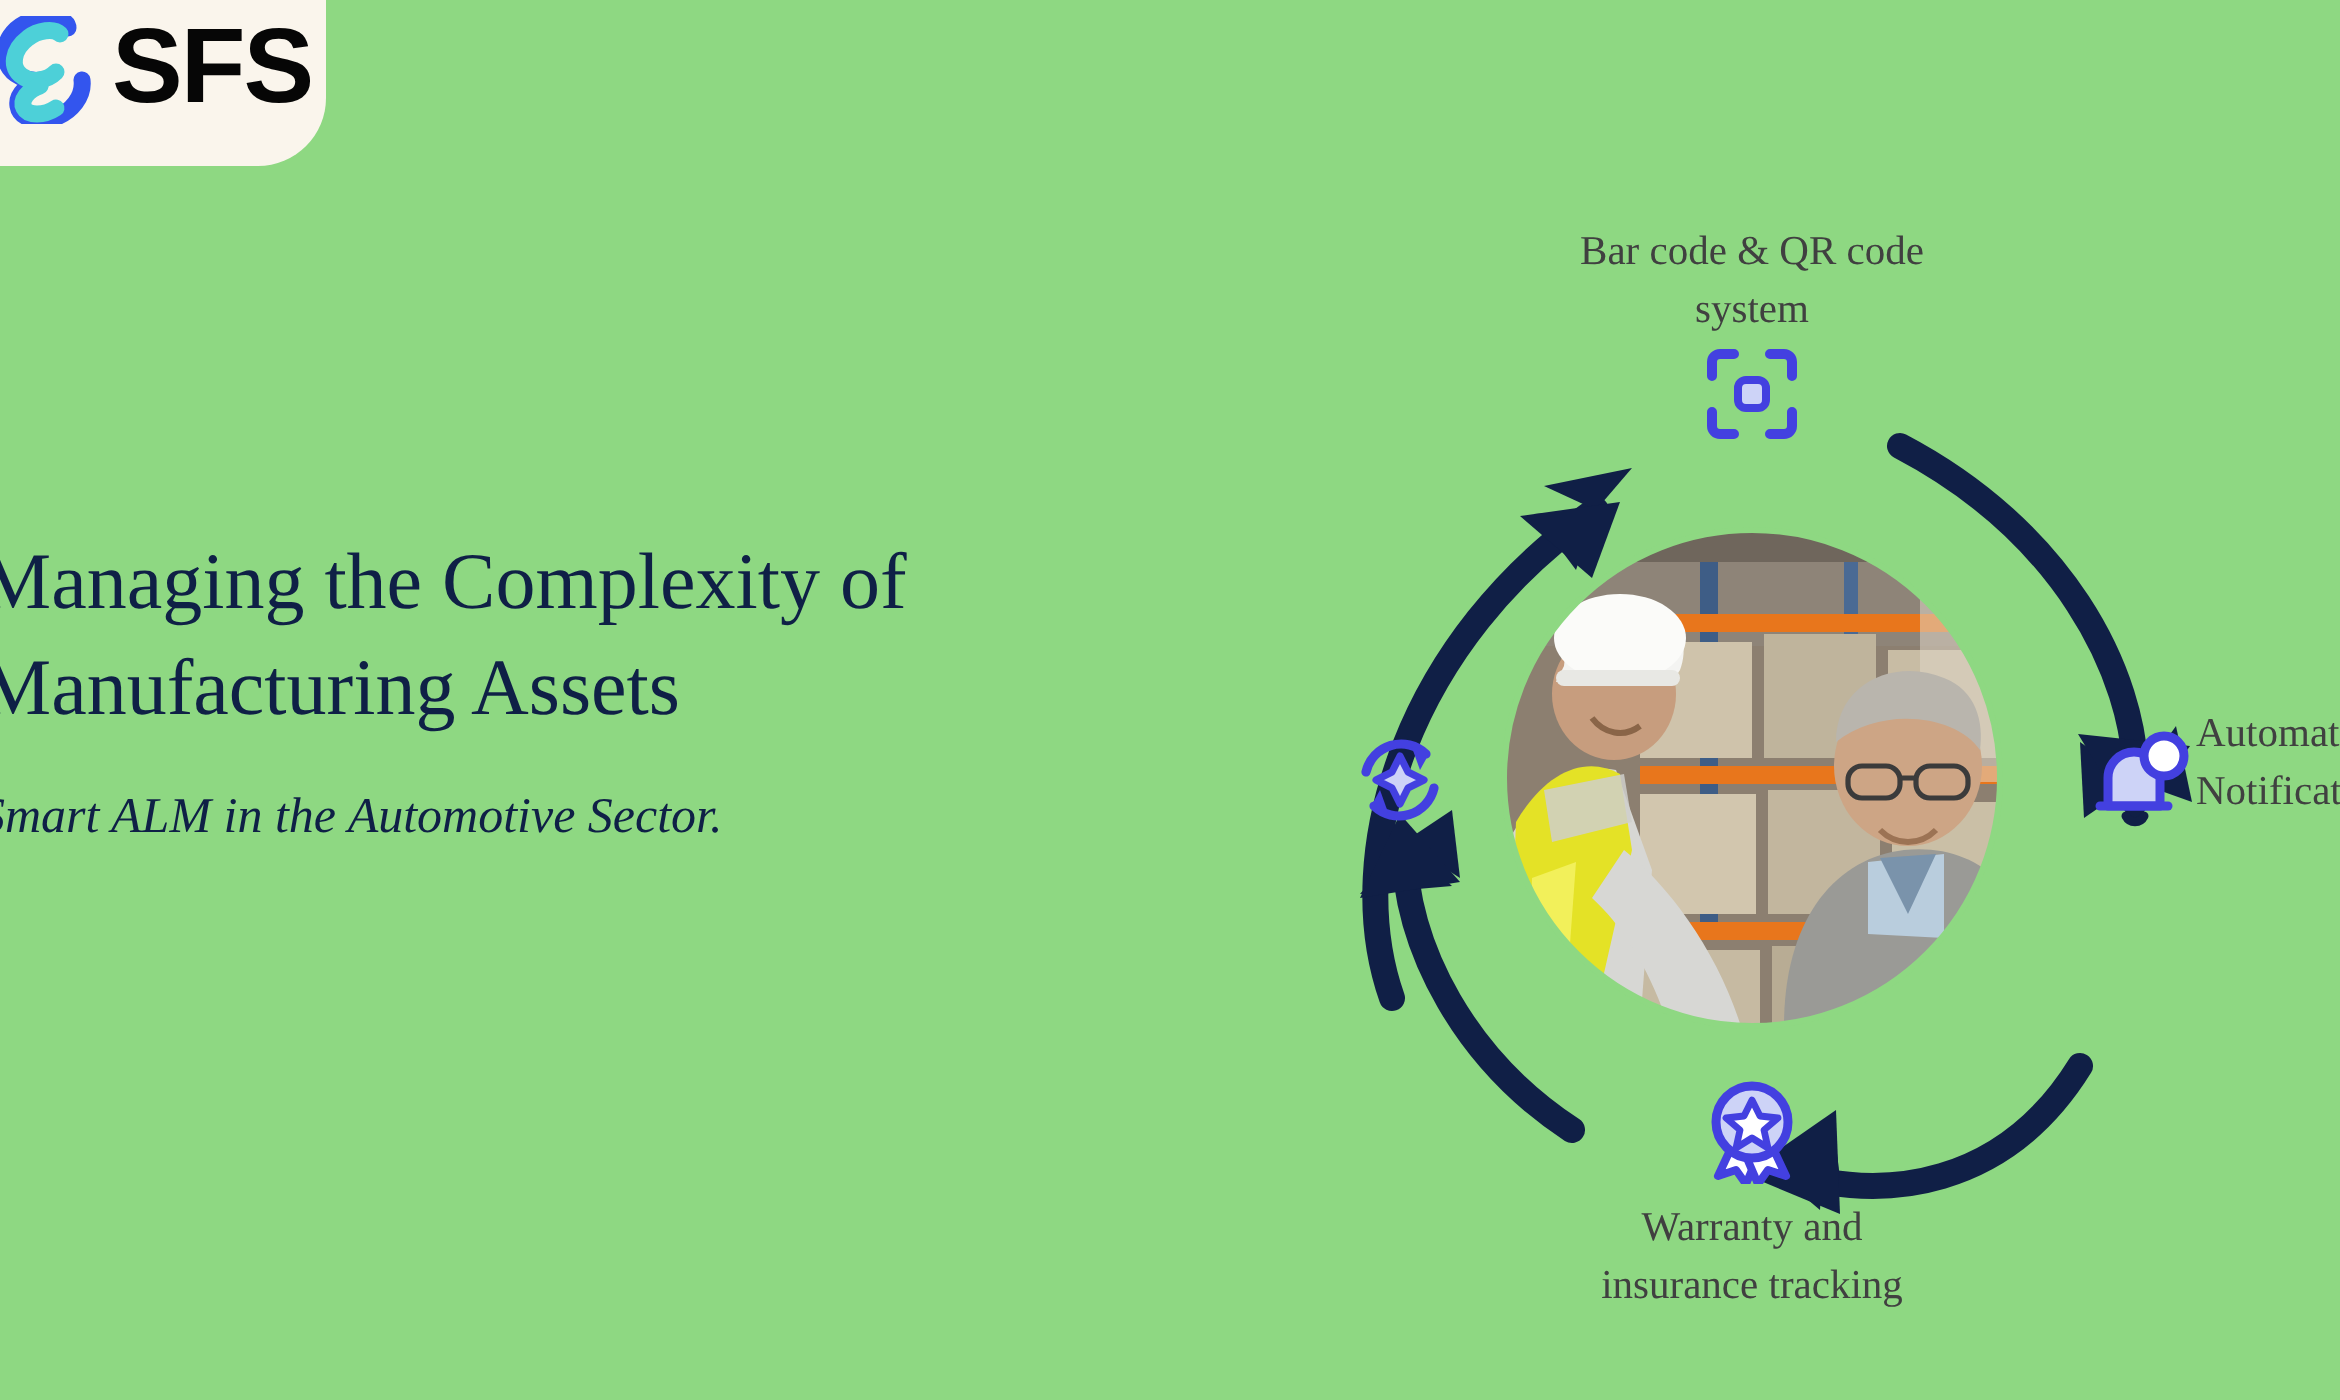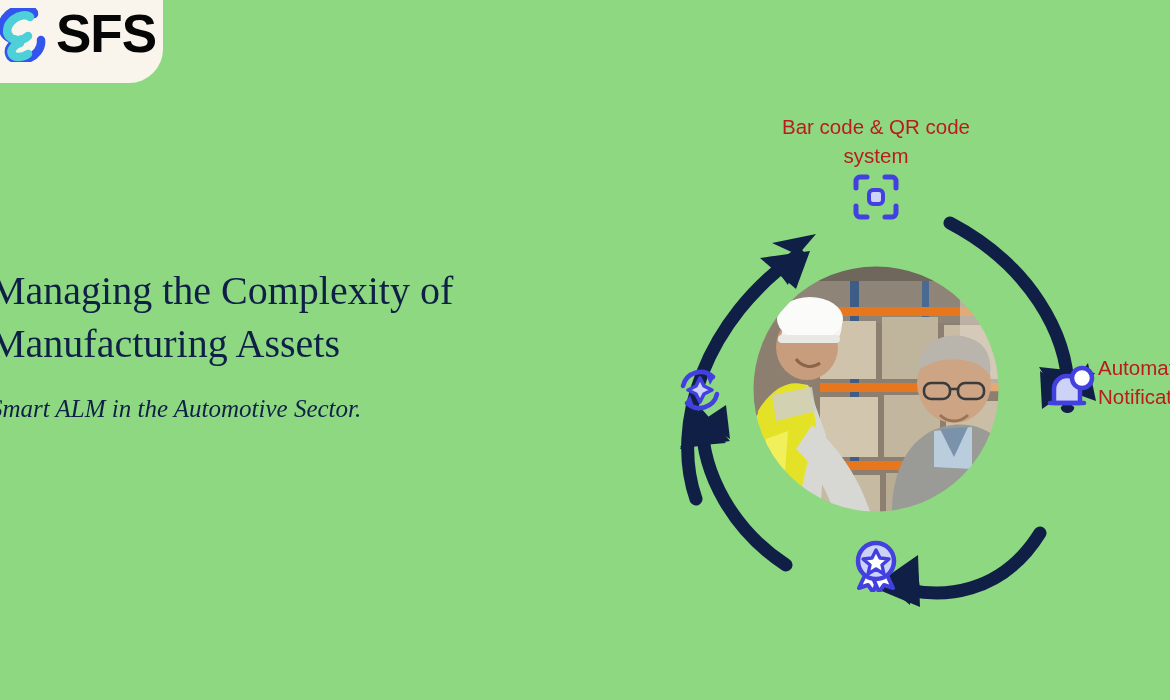--- a/index.html
+++ b/index.html
@@ -72,24 +72,24 @@
     position:absolute;
     width:54px; height:54px;
   }
   #icon-qr      { left:329px; top:75px; }
   #icon-bell    { left:522px; top:268px; }
   #icon-badge   { left:329px; top:443px; }
   #icon-refresh { left:153px; top:268px; }
 
   .node-label {
     position:absolute;
-    font-family:Liberation Sans, sans-serif;
+    font-family:Liberation Serif, serif;
     font-size:20.5px;
     line-height:1.42;
-    color:#b91c1c;
+    color:#404040;
     text-align:center;
     white-space:pre-line;
   }
   #label-qr      { left:236px; top:17px;  width:240px; }
   #label-bell    { left:578px; top:258px; width:200px; text-align:left; }
   #label-badge   { left:246px; top:505px; width:220px; }
   #label-refresh { left:-10px; top:263px; width:190px; }
 </style>
 </head>
 <body>
@@ -238,15 +238,17 @@
       </g>
       <path d="M32 8 L42 13 L37 22 Z" fill="#4340E0"></path>
       <path d="M22 46 L12 41 L17 32 Z" fill="#4340E0"></path>
       <path d="M27 15 L31 23 L39 27 L31 31 L27 39 L23 31 L15 27 L23 23 Z" fill="#CDD3F7" stroke="#4340E0" stroke-width="3.6" stroke-linejoin="round"></path>
     </svg>
 
     <div class="node-label" id="label-qr">Bar code &amp; QR code
 system</div>
     <div class="node-label" id="label-bell">Automated
 Notification</div>
+    <div class="node-label" id="label-badge">Warranty and
+insurance tracking</div>
 
   </div>
 </div>
 
 </body></html>

